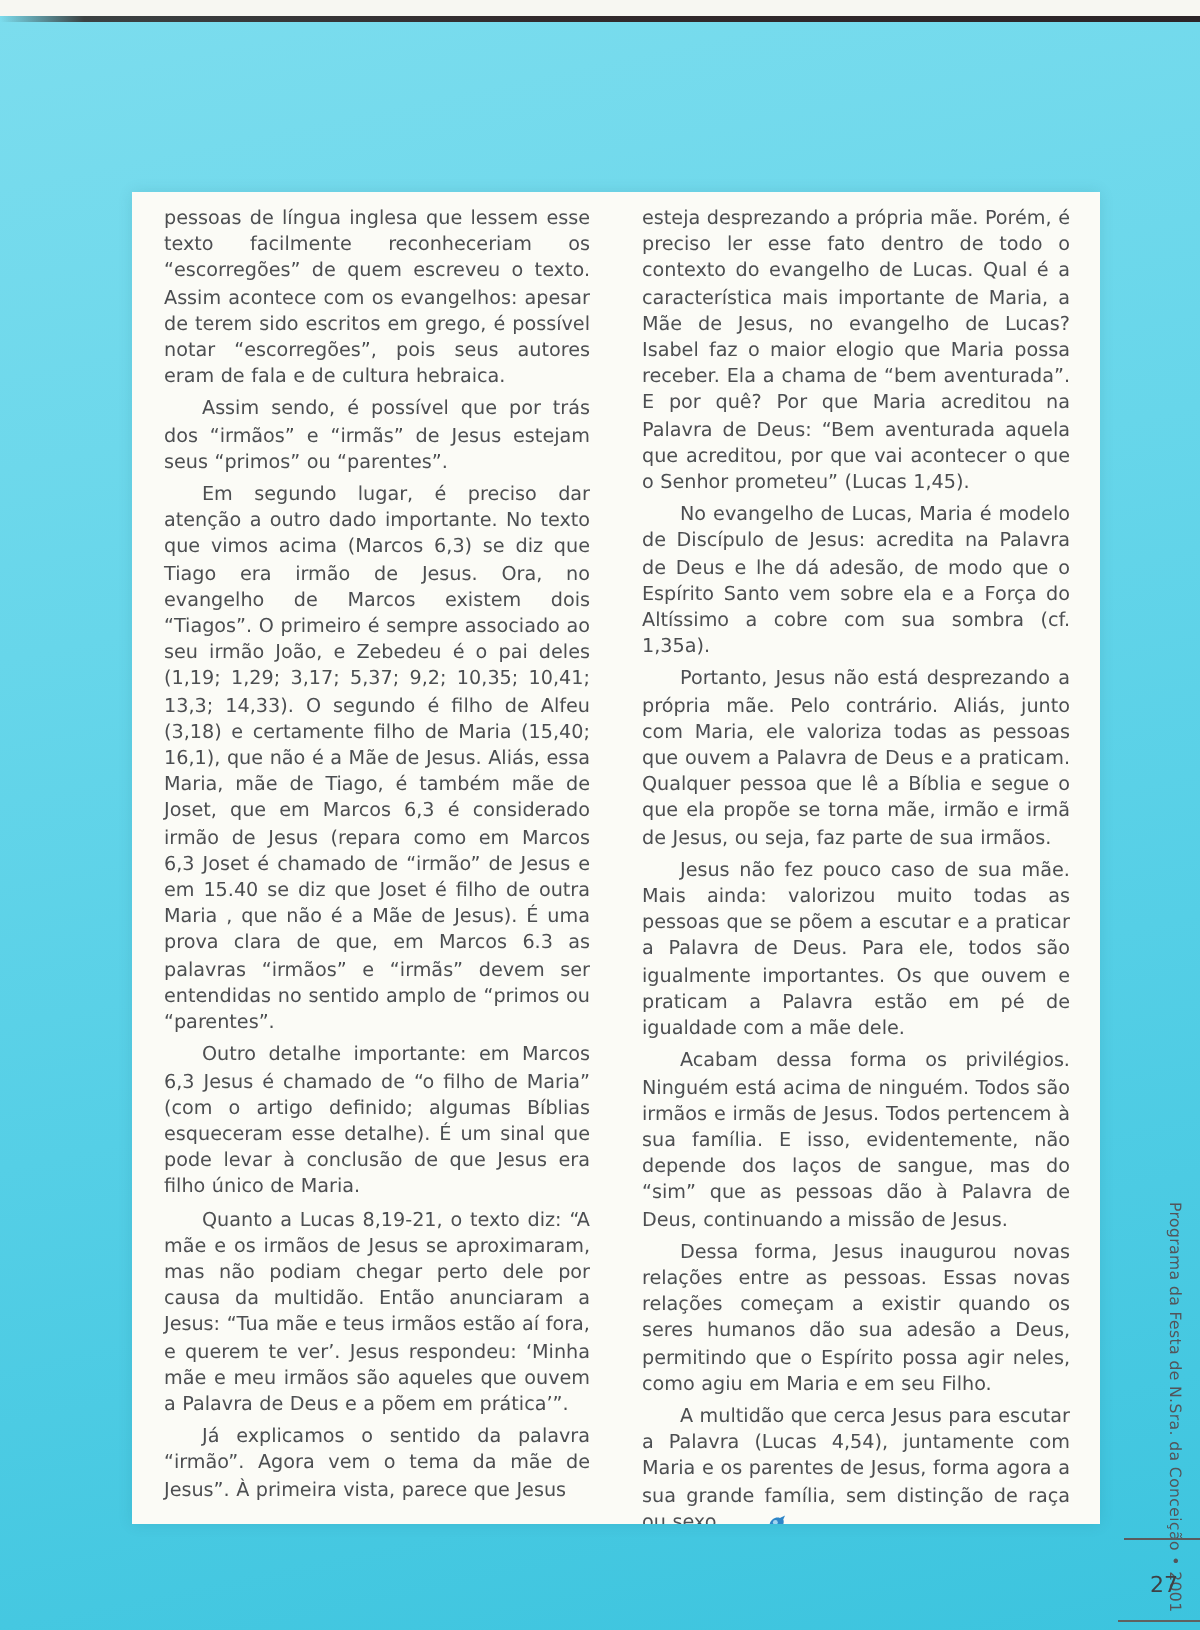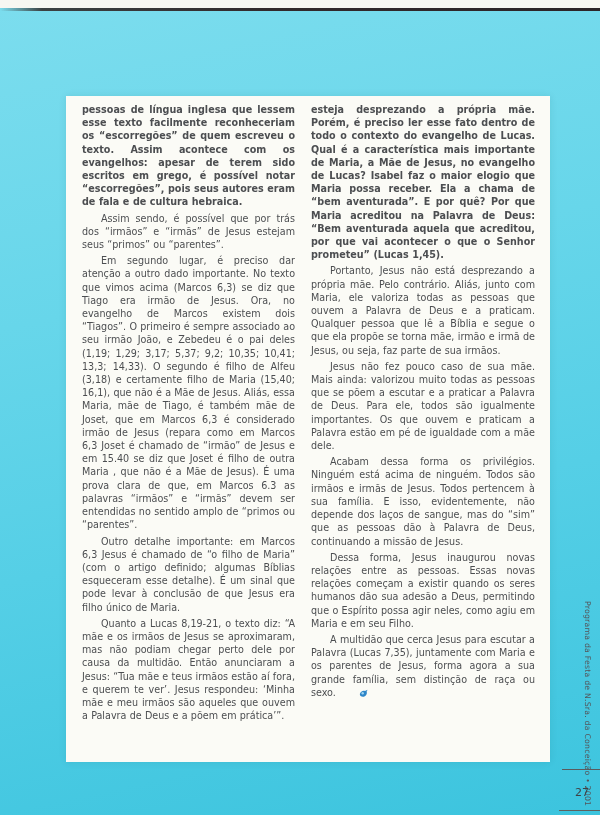--- a/index.html
+++ b/index.html
@@ -13,26 +13,26 @@
     position:absolute; top:8px; left:0; width:600px; height:3px;
     background:linear-gradient(90deg, rgba(48,38,36,0) 0%, rgba(48,38,36,.85) 7%, #322a2c 45%, #2c2528 100%);
   }
   .page-panel {
     position:absolute; left:66px; top:96px; width:484px; height:666px;
     background:#fbfbf6; box-shadow:0 0 7px rgba(0,70,90,.12);
     display:flex; gap:16px; padding:7px 15px 0 16px; box-sizing:border-box;
     overflow:hidden;
   }
   .col-left { flex:0 0 213px; }
-  .col-right { flex:1; }
+  .col-right { flex:1;margin-left:10px; }
   .para {
     margin:0 0 3px 0; font-size:9.6px; line-height:13.2px; color:#4c4e51;
     text-align:justify; text-indent:19px; word-spacing:.2px;
   }
-  .para.no-indent { text-indent:0;font-weight:bold; }
+  .para.no-indent { text-indent:0; }
   .end-mark { display:inline-block; margin-left:3px; }
   .end-mark svg { vertical-align:-2px; }
   .margin-title {
     position:absolute; top:601px; right:8px; height:172px;
     writing-mode:vertical-rl; white-space:nowrap;
     font-size:7.8px; letter-spacing:.2px; color:#53555a;
   }
   .margin-rule-top { position:absolute; left:562px; top:769px; width:38px; height:1px; background:#5a5b5e; }
   .page-number {
     position:absolute; left:575px; top:786px; width:22px;
@@ -48,28 +48,30 @@
   <div class="scan-top-strip"></div>
   <div class="scan-top-rule"></div>
 
   <div class="page-panel">
     <div class="col-left">
       <p class="para no-indent">pessoas de língua inglesa que lessem esse texto facilmente reconheceriam os “escorregões” de quem escreveu o texto. Assim acontece com os evangelhos: apesar de terem sido escritos em grego, é possível notar “escorregões”, pois seus autores eram de fala e de cultura hebraica.</p>
       <p class="para">Assim sendo, é possível que por trás dos “irmãos” e “irmãs” de Jesus estejam seus “primos” ou “parentes”.</p>
       <p class="para">Em segundo lugar, é preciso dar atenção a outro dado importante. No texto que vimos acima (Marcos 6,3) se diz que Tiago era irmão de Jesus. Ora, no evangelho de Marcos existem dois “Tiagos”. O primeiro é sempre associado ao seu irmão João, e Zebedeu é o pai deles (1,19; 1,29; 3,17; 5,37; 9,2; 10,35; 10,41; 13,3; 14,33). O segundo é filho de Alfeu (3,18) e certamente filho de Maria (15,40; 16,1), que não é a Mãe de Jesus. Aliás, essa Maria, mãe de Tiago, é também mãe de Joset, que em Marcos 6,3 é considerado irmão de Jesus (repara como em Marcos 6,3 Joset é chamado de “irmão” de Jesus e em 15.40 se diz que Joset é filho de outra Maria , que não é a Mãe de Jesus). É uma prova clara de que, em Marcos 6.3 as palavras “irmãos” e “irmãs” devem ser entendidas no sentido amplo de “primos ou “parentes”.</p>
       <p class="para">Outro detalhe importante: em Marcos 6,3 Jesus é chamado de “o filho de Maria” (com o artigo definido; algumas Bíblias esqueceram esse detalhe). É um sinal que pode levar à conclusão de que Jesus era filho único de Maria.</p>
       <p class="para">Quanto a Lucas 8,19-21, o texto diz: “A mãe e os irmãos de Jesus se aproximaram, mas não podiam chegar perto dele por causa da multidão. Então anunciaram a Jesus: “Tua mãe e teus irmãos estão aí fora, e querem te ver’. Jesus respondeu: ‘Minha mãe e meu irmãos são aqueles que ouvem a Palavra de Deus e a põem em prática’”.</p>
+      <p class="para">Já explicamos o sentido da palavra “irmão”. Agora vem o tema  da mãe de Jesus”. À primeira vista, parece que Jesus</p>
     </div>
     <div class="col-right">
       <p class="para no-indent">esteja desprezando a própria mãe. Porém, é preciso ler esse fato dentro de todo o contexto do evangelho de Lucas. Qual é a característica mais importante de Maria, a Mãe de Jesus, no evangelho de Lucas? Isabel faz o maior elogio que Maria possa receber. Ela a chama de “bem aventurada”. E por quê? Por que Maria acreditou na Palavra de Deus: “Bem aventurada aquela que acreditou, por que vai acontecer o que o Senhor prometeu” (Lucas 1,45).</p>
+      <p class="para">No evangelho de Lucas, Maria é modelo de Discípulo de Jesus: acredita na Palavra de Deus e lhe dá adesão, de modo que o Espírito Santo vem sobre ela e a Força do Altíssimo a cobre com sua sombra (cf. 1,35a).</p>
       <p class="para">Portanto, Jesus não está desprezando a própria mãe. Pelo contrário. Aliás, junto com Maria, ele valoriza todas as pessoas que ouvem a Palavra de Deus e a praticam. Qualquer pessoa que lê a Bíblia e segue o que ela propõe se torna mãe, irmão e irmã de Jesus, ou seja, faz parte de sua irmãos.</p>
       <p class="para">Jesus não fez pouco caso de sua mãe. Mais ainda: valorizou muito todas as pessoas que se põem a escutar e a praticar a Palavra de Deus. Para ele, todos são igualmente importantes. Os que ouvem e praticam a Palavra estão em pé de igualdade com a mãe dele.</p>
       <p class="para">Acabam dessa forma os privilégios. Ninguém está acima de ninguém. Todos são irmãos e irmãs de Jesus. Todos pertencem à sua família. E isso, evidentemente, não depende dos laços de sangue, mas do “sim” que as pessoas dão à Palavra de Deus, continuando a missão de Jesus.</p>
       <p class="para">Dessa forma, Jesus inaugurou novas relações entre as pessoas. Essas novas relações começam a existir quando os seres humanos dão sua adesão a Deus, permitindo que o Espírito possa agir neles, como agiu em Maria e em seu Filho.</p>
-      <p class="para"><span>A multidão que cerca Jesus para escutar a Palavra (Lucas 7,35), juntamente com Maria e os parentes de Jesus, forma agora a sua grande família, sem distinção de raça ou sexo.</span><span class="end-mark"><svg width="11" height="10" viewBox="0 0 12 10" xmlns="http://www.w3.org/2000/svg">
+      <p class="para"><span>A multidão que cerca Jesus para escutar a Palavra (Lucas 4,54), juntamente com Maria e os parentes de Jesus, forma agora a sua grande família, sem distinção de raça ou sexo.</span><span class="end-mark"><svg width="11" height="10" viewBox="0 0 12 10" xmlns="http://www.w3.org/2000/svg">
               <path d="M2 6.2C2.6 3.4 5.4 2 7.6 2.8L10.4 1.4 9.4 3.6C10.4 5.8 8.4 9.2 5.4 9.2 3.2 9.2 2 8 2 6.2Z" fill="#2e86c8"></path>
               <circle cx="5.1" cy="5.2" r="1.3" fill="#9fd4f0"></circle>
             </svg></span></p>
     </div>
   </div>
 
   <div class="margin-title">Programa da Festa de N.Sra. da Conceição • 2001</div>
   <div class="margin-rule-top"></div>
   <div class="page-number">27</div>
   <div class="margin-rule-bottom"></div>

